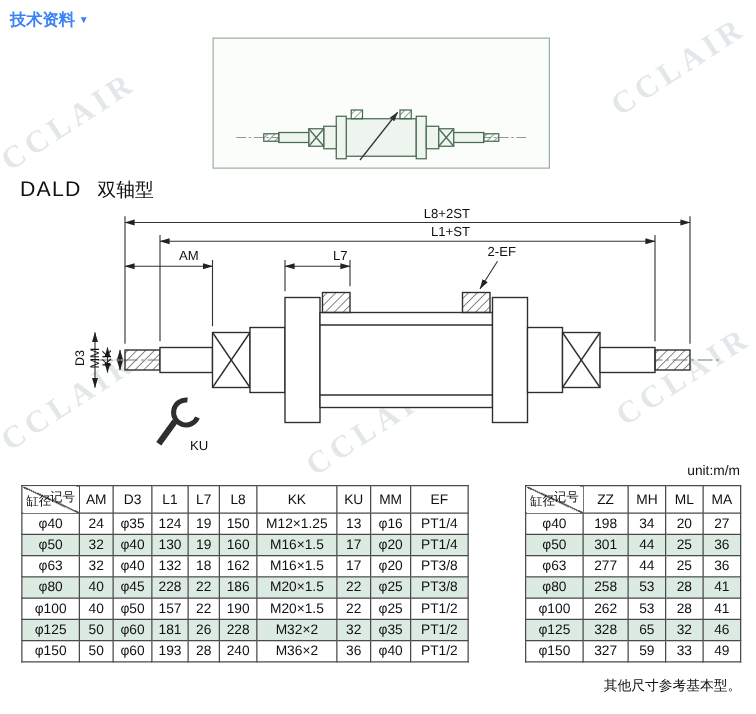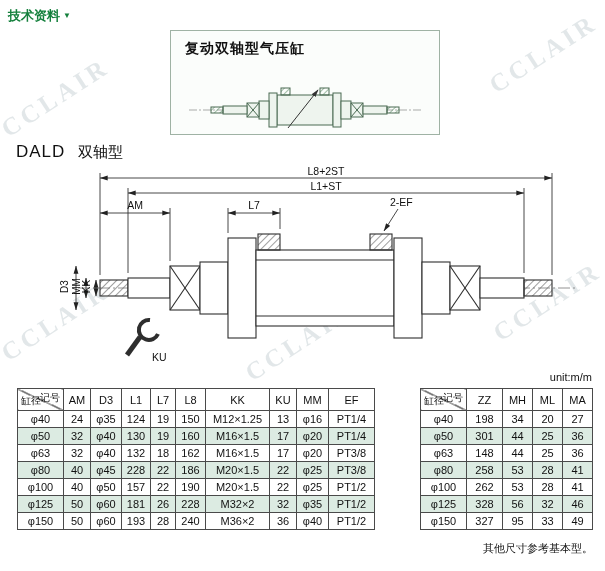--- a/index.html
+++ b/index.html
@@ -24,40 +24,40 @@
     z-index: 0;
   }
   .watermarks span:nth-child(1){ left:-6px;  top:84px; }
   .watermarks span:nth-child(2){ left:482px; top:40px; }
   .watermarks span:nth-child(3){ left:-6px;  top:308px; }
   .watermarks span:nth-child(4){ left:238px; top:328px; }
   .watermarks span:nth-child(5){ left:486px; top:288px; }
 
   .top-link {
     position: absolute; left: 8px; top: 7px; z-index: 2;
-    font-size: 13px; font-weight: bold; color: #15803d; cursor: pointer;
+    font-size: 13px; font-weight: bold; color: #3b82f6; cursor: pointer;
   }
   .top-link .chev { font-size: 8px; vertical-align: 2px; margin-left: 3px; }
 
   .intro-box {
     position: absolute; left: 170px; top: 30px; width: 270px; height: 105px;
     border: 1px solid #9fb2a4; background: #fbfdfb; z-index: 1;
   }
   .intro-title { margin: 9px 0 3px 14px; font-size: 14px; font-weight: bold; letter-spacing: 1px; }
   .intro-model { margin-left: 14px; font-size: 11px; color: #222; }
   .intro-thumb { position: absolute; left: 14px; bottom: 3px; }
 
   .section-title { position: absolute; left: 16px; top: 142px; font-size: 17px; z-index: 1; text-align: center; }
   .section-title .model { letter-spacing: 1px; }
   .section-title .type { font-size: 15px; margin-left: 8px; }
 
   .diagram { position: absolute; left: 0; top: 163px; width: 605px; height: 218px; z-index: 1; }
   .diagram svg { position: absolute; left: 0; top: 0; }
   .dim { position: absolute; font-size: 10.5px; white-space: nowrap; color: #111; }
-  .dim.c { text-align: center; }
+  .dim.c { text-align: right; }
   .rot { transform: rotate(-90deg); font-size: 10px; }
 
   .unit-note { position: absolute; right: 13px; top: 371px; font-size: 11px; z-index: 1; }
   .footer-note { position: absolute; right: 12px; top: 541px; font-size: 11px; z-index: 1; }
 
   .data-table {
     position: absolute; border-collapse: collapse; font-size: 11px;
     background: #fff; z-index: 1;
   }
   .data-table th, .data-table td {
@@ -106,21 +106,20 @@
   <span class="watermark">CCLAIR</span>
   <span class="watermark">CCLAIR</span>
   <span class="watermark">CCLAIR</span>
 </div>
 
 <div class="top-link">
   <span>技术资料</span><span class="chev">▼</span>
 </div>
 
 <div class="intro-box">
-  <div class="intro-title">复动双轴型气压缸</div>
   <svg class="intro-thumb" width="240" height="46" viewBox="0 0 240 46">
     <defs>
       <pattern id="ghatch" width="4" height="4" patternUnits="userSpaceOnUse" patternTransform="rotate(45)">
         <line x1="0" y1="0" x2="0" y2="4" stroke="#5f8f6a" stroke-width="1.2"></line>
       </pattern>
       <marker id="tarr" viewBox="0 0 10 6" refX="9" refY="3" markerWidth="8" markerHeight="5" orient="auto">
         <path d="M0,0 L10,3 L0,6 Z" fill="#333"></path>
       </marker>
     </defs>
     <line x1="4" y1="25" x2="236" y2="25" stroke="#888" stroke-width="0.7" stroke-dasharray="8 2 2 2"></line>
@@ -348,21 +347,21 @@
       </tr>
       <tr>
         <th>φ50</th>
         <td>301</td>
         <td>44</td>
         <td>25</td>
         <td>36</td>
       </tr>
       <tr>
         <th>φ63</th>
-        <td>148</td>
+        <td>277</td>
         <td>44</td>
         <td>25</td>
         <td>36</td>
       </tr>
       <tr>
         <th>φ80</th>
         <td>258</td>
         <td>53</td>
         <td>28</td>
         <td>41</td>
@@ -370,27 +369,27 @@
       <tr>
         <th>φ100</th>
         <td>262</td>
         <td>53</td>
         <td>28</td>
         <td>41</td>
       </tr>
       <tr>
         <th>φ125</th>
         <td>328</td>
-        <td>56</td>
+        <td>65</td>
         <td>32</td>
         <td>46</td>
       </tr>
       <tr>
         <th>φ150</th>
         <td>327</td>
-        <td>95</td>
+        <td>59</td>
         <td>33</td>
         <td>49</td>
       </tr>
     </tbody>
 </table>
 
 <div class="footer-note">其他尺寸参考基本型。</div>
 
 </body></html>

